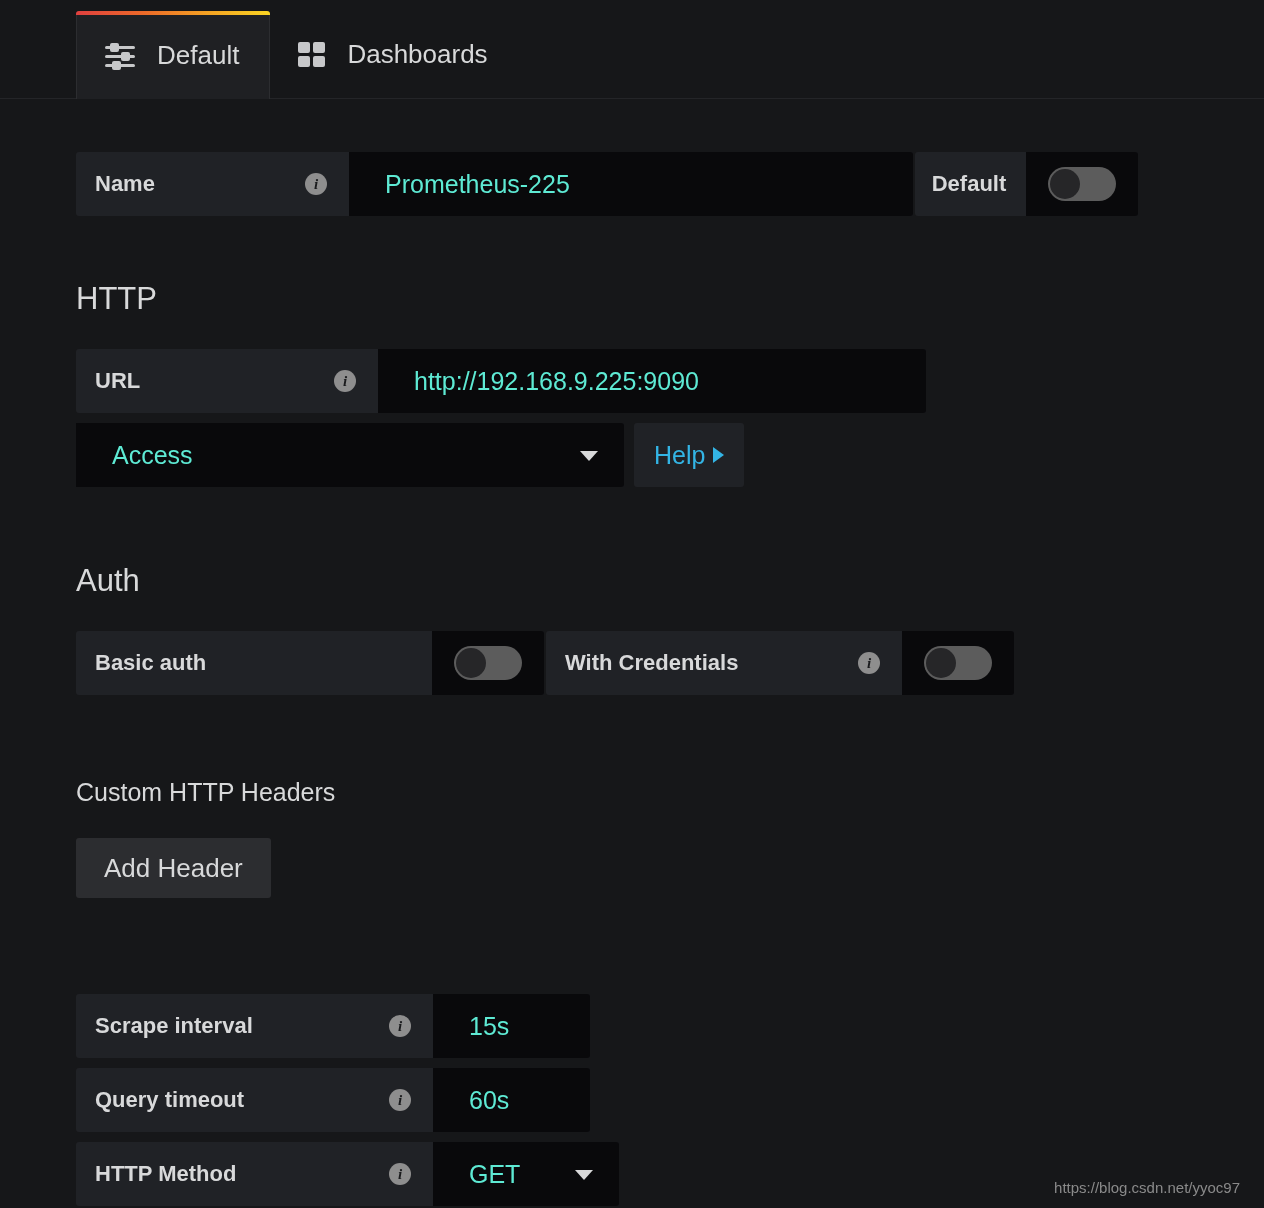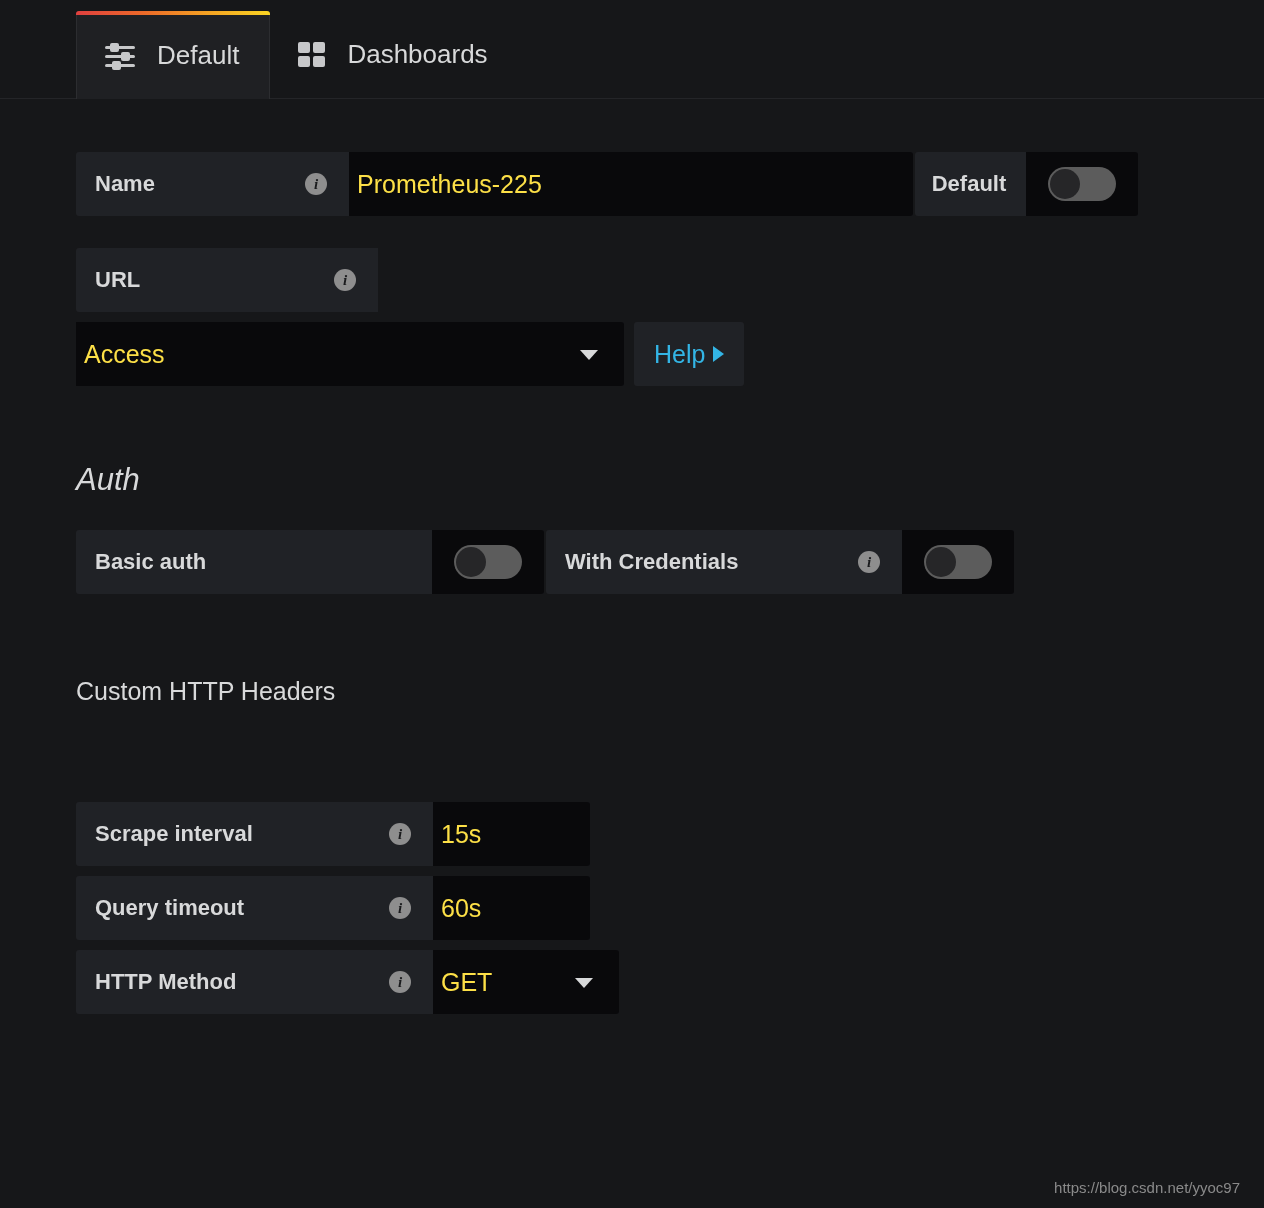--- a/index.html
+++ b/index.html
@@ -123,23 +123,23 @@
     flex: none;
     margin-left: 18px;
   }
 
   .field {
     background: #09090b;
     border-radius: 0 3px 3px 0;
     height: 64px;
     display: flex;
     align-items: center;
-    padding: 0 8px;
+    padding: 0 36px;
     font-size: 25px;
-    color: #fde047;
+    color: #5eead4;
     position: relative;
   }
 
   .caret {
     position: absolute;
     right: 26px; top: 50%;
     width: 0; height: 0;
     margin-top: -4px;
     border-left: 9px solid transparent;
     border-right: 9px solid transparent;
@@ -253,43 +253,47 @@
       <span class="lbl">Default</span>
     </div>
     <div class="toggle-box">
       <span class="toggle">
           <span class="knob"></span>
         </span>
     </div>
   </div>
 
   
+  <h2 class="section-title" style="margin-top:65px;">HTTP</h2>
 
   <div class="row" style="margin-top:32px;">
     <div class="label-box" style="width:302px;">
       <span class="lbl">URL</span>
       <span class="info-icon">i</span>
+    </div>
+    <div class="field" style="width:548px;">
+      <span>http://192.168.9.225:9090</span>
     </div>
   </div>
 
   <div class="gap-1"></div>
 
   <div class="row">
     <div class="field" style="width:548px;">
       <span>Access</span>
       <span class="caret"></span>
     </div>
     <div class="help-btn">
       <span>Help</span>
       <span class="help-arrow"></span>
     </div>
   </div>
 
   
-  <h2 class="section-title" style="margin-top:76px;font-style:italic;">Auth</h2>
+  <h2 class="section-title" style="margin-top:76px;">Auth</h2>
 
   <div class="row" style="margin-top:32px;">
     <div class="label-box" style="width:356px;">
       <span class="lbl">Basic auth</span>
     </div>
     <div class="toggle-box">
       <span class="toggle">
           <span class="knob"></span>
         </span>
     </div>
@@ -300,20 +304,21 @@
     <div class="toggle-box">
       <span class="toggle">
           <span class="knob"></span>
         </span>
     </div>
   </div>
 
   
   <h3 class="section-title small" style="margin-top:83px;">Custom HTTP Headers</h3>
 
+  <button class="btn" style="margin-top:31px;">Add Header</button>
 
   
   <div class="row" style="margin-top:96px;">
     <div class="label-box" style="width:357px;">
       <span class="lbl">Scrape interval</span>
       <span class="info-icon">i</span>
     </div>
     <div class="field" style="width:157px;">
       <span>15s</span>
     </div>

